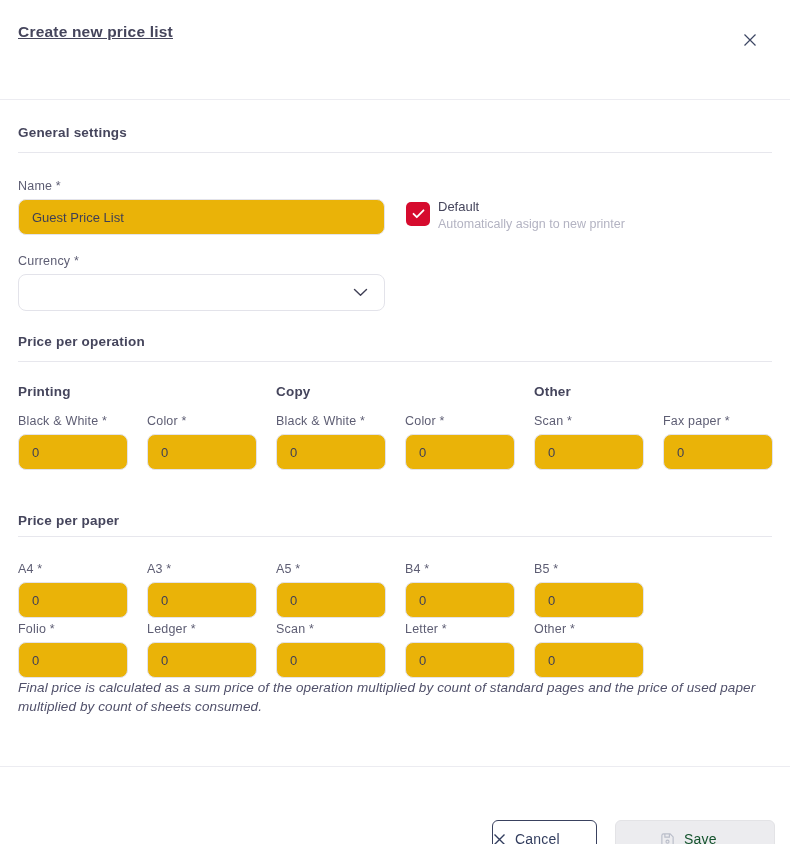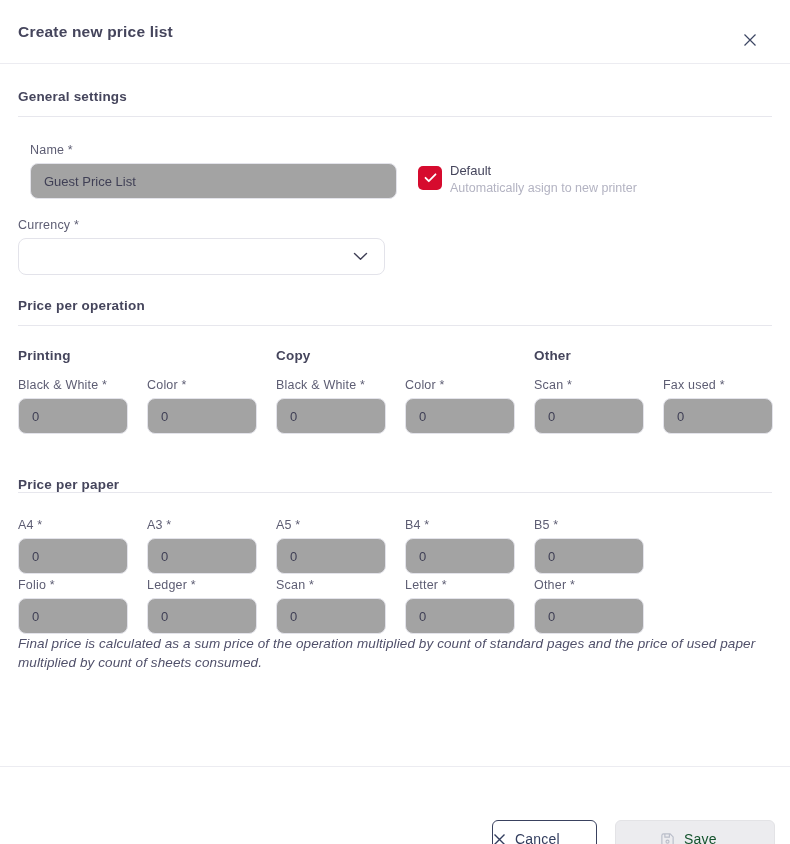--- a/index.html
+++ b/index.html
@@ -4,53 +4,53 @@
 <style>
   * { box-sizing: border-box; margin: 0; padding: 0; }
   html, body { background: #ffffff; }
   body {
     width: 790px; height: 844px; overflow: hidden; position: relative;
     font-family: "Liberation Sans", "DejaVu Sans", sans-serif;
     color: #45455c;
   }
   
   .dialog-header {
-    height: 64px; border-bottom: 1px solid #ececf1;
-    padding: 23px 18px 0 18px; position: relative;
+    height: 100px; border-bottom: 1px solid #ececf1;
+    padding: 23px 18px 0 18px; position: relative; text-decoration: underline;
   }
   .dialog-title {
     font-size: 15.5px; font-weight: bold; color: #45455c; letter-spacing: .2px;
   }
   .close-btn {
     position: absolute; top: 28px; right: 28px; width: 24px; height: 24px;
     background: none; border: none; cursor: pointer;
     display: flex; align-items: center; justify-content: center;
   }
   
   .dialog-body { padding: 0 18px; }
   .section-title {
     font-size: 13.5px; font-weight: bold; color: #45455c; letter-spacing: .2px;
   }
   .section-rule { border: none; border-top: 1px solid #e7e7ed; height: 0; }
   .sec-general .section-title { margin-top: 25px; margin-bottom: 12px; }
   .sec-ops .section-title     { margin-top: 23px; margin-bottom: 12px; }
-  .sec-paper .section-title   { margin-top: 43px; margin-bottom: 0; }
+  .sec-paper .section-title   { margin-top: 43px; margin-bottom: 8px; }
 
   .f-label {
     display: block; font-size: 12.5px; color: #5d5d73;
     margin-bottom: 6px; letter-spacing: .2px;
   }
   .text-input {
     height: 36px; width: 100%; border: 1px solid #e3e3ea; border-radius: 8px;
     padding: 0 13px; font-family: inherit; font-size: 13px; color: #3f3f55;
-    background: #a3a3a3; outline: none;
+    background: #eab308; outline: none;
   }
   
   .general-row { display: flex; margin-top: 26px; }
-  .name-field { width: 367px; margin-left: 12px; }
+  .name-field { width: 367px; }
   .default-group { display: flex; margin-left: 21px; margin-top: 20px; }
   .checkbox {
     width: 24px; height: 24px; border-radius: 5px; background: #d60b2e;
     display: flex; align-items: center; justify-content: center;
     flex: 0 0 24px; margin-top: 3px; cursor: pointer; border: none;
   }
   .default-texts { margin-left: 8px; }
   .default-label { font-size: 13px; color: #45455c; display: block; }
   .default-desc  { font-size: 12.5px; color: #b3b3c2; display: block; margin-top: 3px; }
 
@@ -185,21 +185,21 @@
       </div>
       <div class="field">
         <label class="f-label">Color *</label>
         <input class="text-input" type="text" value="0" style="">
       </div>
       <div class="field">
         <label class="f-label">Scan *</label>
         <input class="text-input" type="text" value="0" style="">
       </div>
       <div class="field">
-        <label class="f-label">Fax used *</label>
+        <label class="f-label">Fax paper *</label>
         <input class="text-input" type="text" value="0" style="">
       </div>
     </div>
   </section>
 
   <section class="sec-paper">
     <h2 class="section-title">Price per paper</h2>
     <hr class="section-rule">
 
     <div class="paper-grid">

